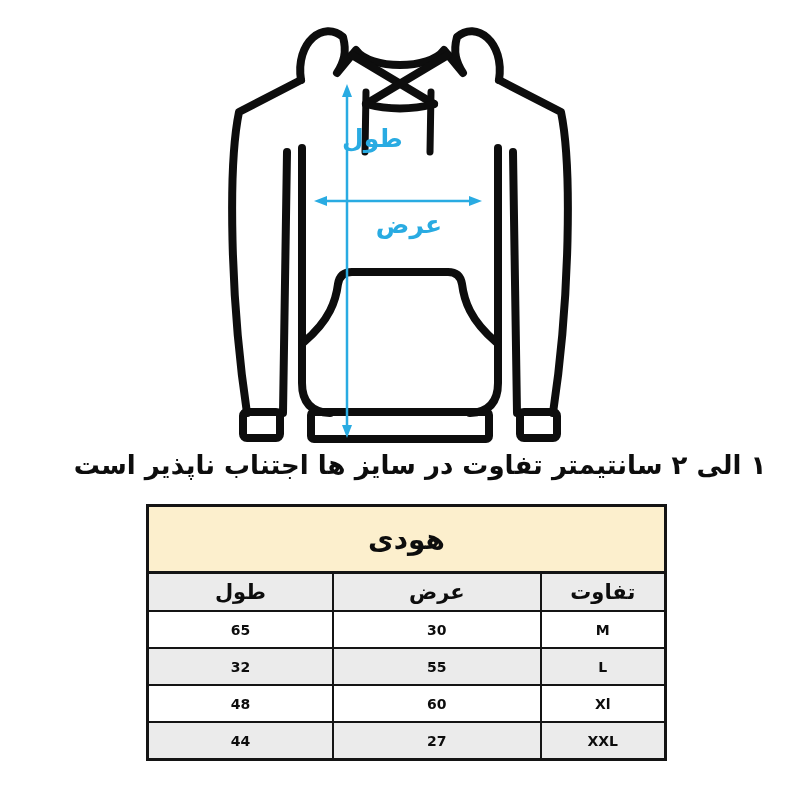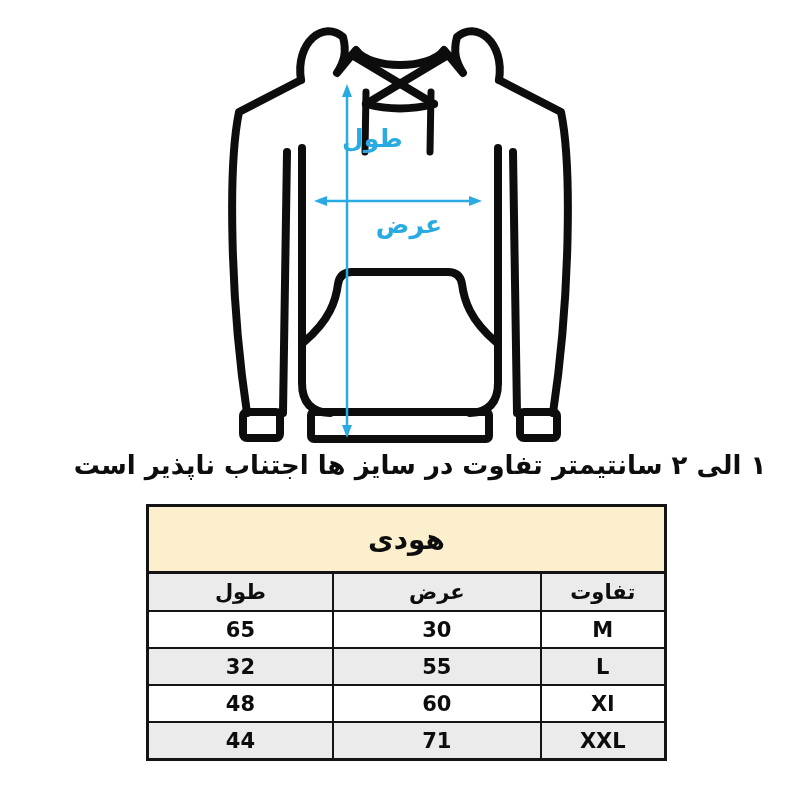--- a/index.html
+++ b/index.html
@@ -24,21 +24,21 @@
   table.size-table th, table.size-table td{
     border:2px solid #141414;text-align:center;vertical-align:middle;padding:0;
   }
   tr.title-row th{
     background:#FCEFCD;height:64px;font-size:28px;font-weight:bold;
     border-bottom:3px solid #141414;
   }
   tr.head-row th{
     background:#EBEBEB;height:36px;font-size:21px;font-weight:bold;
   }
-  tr.data-row td{height:35px;font-size:21px;font-weight:600;background:#ffffff;margin-top:6px;}
+  tr.data-row td{height:35px;font-size:14px;font-weight:600;background:#ffffff;margin-top:6px;}
   tr.data-row.alt td{background:#EBEBEB;}
   tr.data-row td.size-cell{font-weight:bold;}
 </style>
 </head>
 <body>
 
 <div class="figure-wrap">
   <svg width="800" height="455" viewBox="0 0 800 455" xmlns="http://www.w3.org/2000/svg">
 
     <g fill="none" stroke="#0D0D0D" stroke-width="8" stroke-linecap="round" stroke-linejoin="round">
@@ -111,17 +111,17 @@
       <td>55</td>
       <td>32</td>
     </tr>
     <tr class="data-row">
       <td class="size-cell">Xl</td>
       <td>60</td>
       <td>48</td>
     </tr>
     <tr class="data-row alt">
       <td class="size-cell">XXL</td>
-      <td>71</td>
+      <td>27</td>
       <td>44</td>
     </tr>
   </tbody>
 </table>
 
 </body></html>

